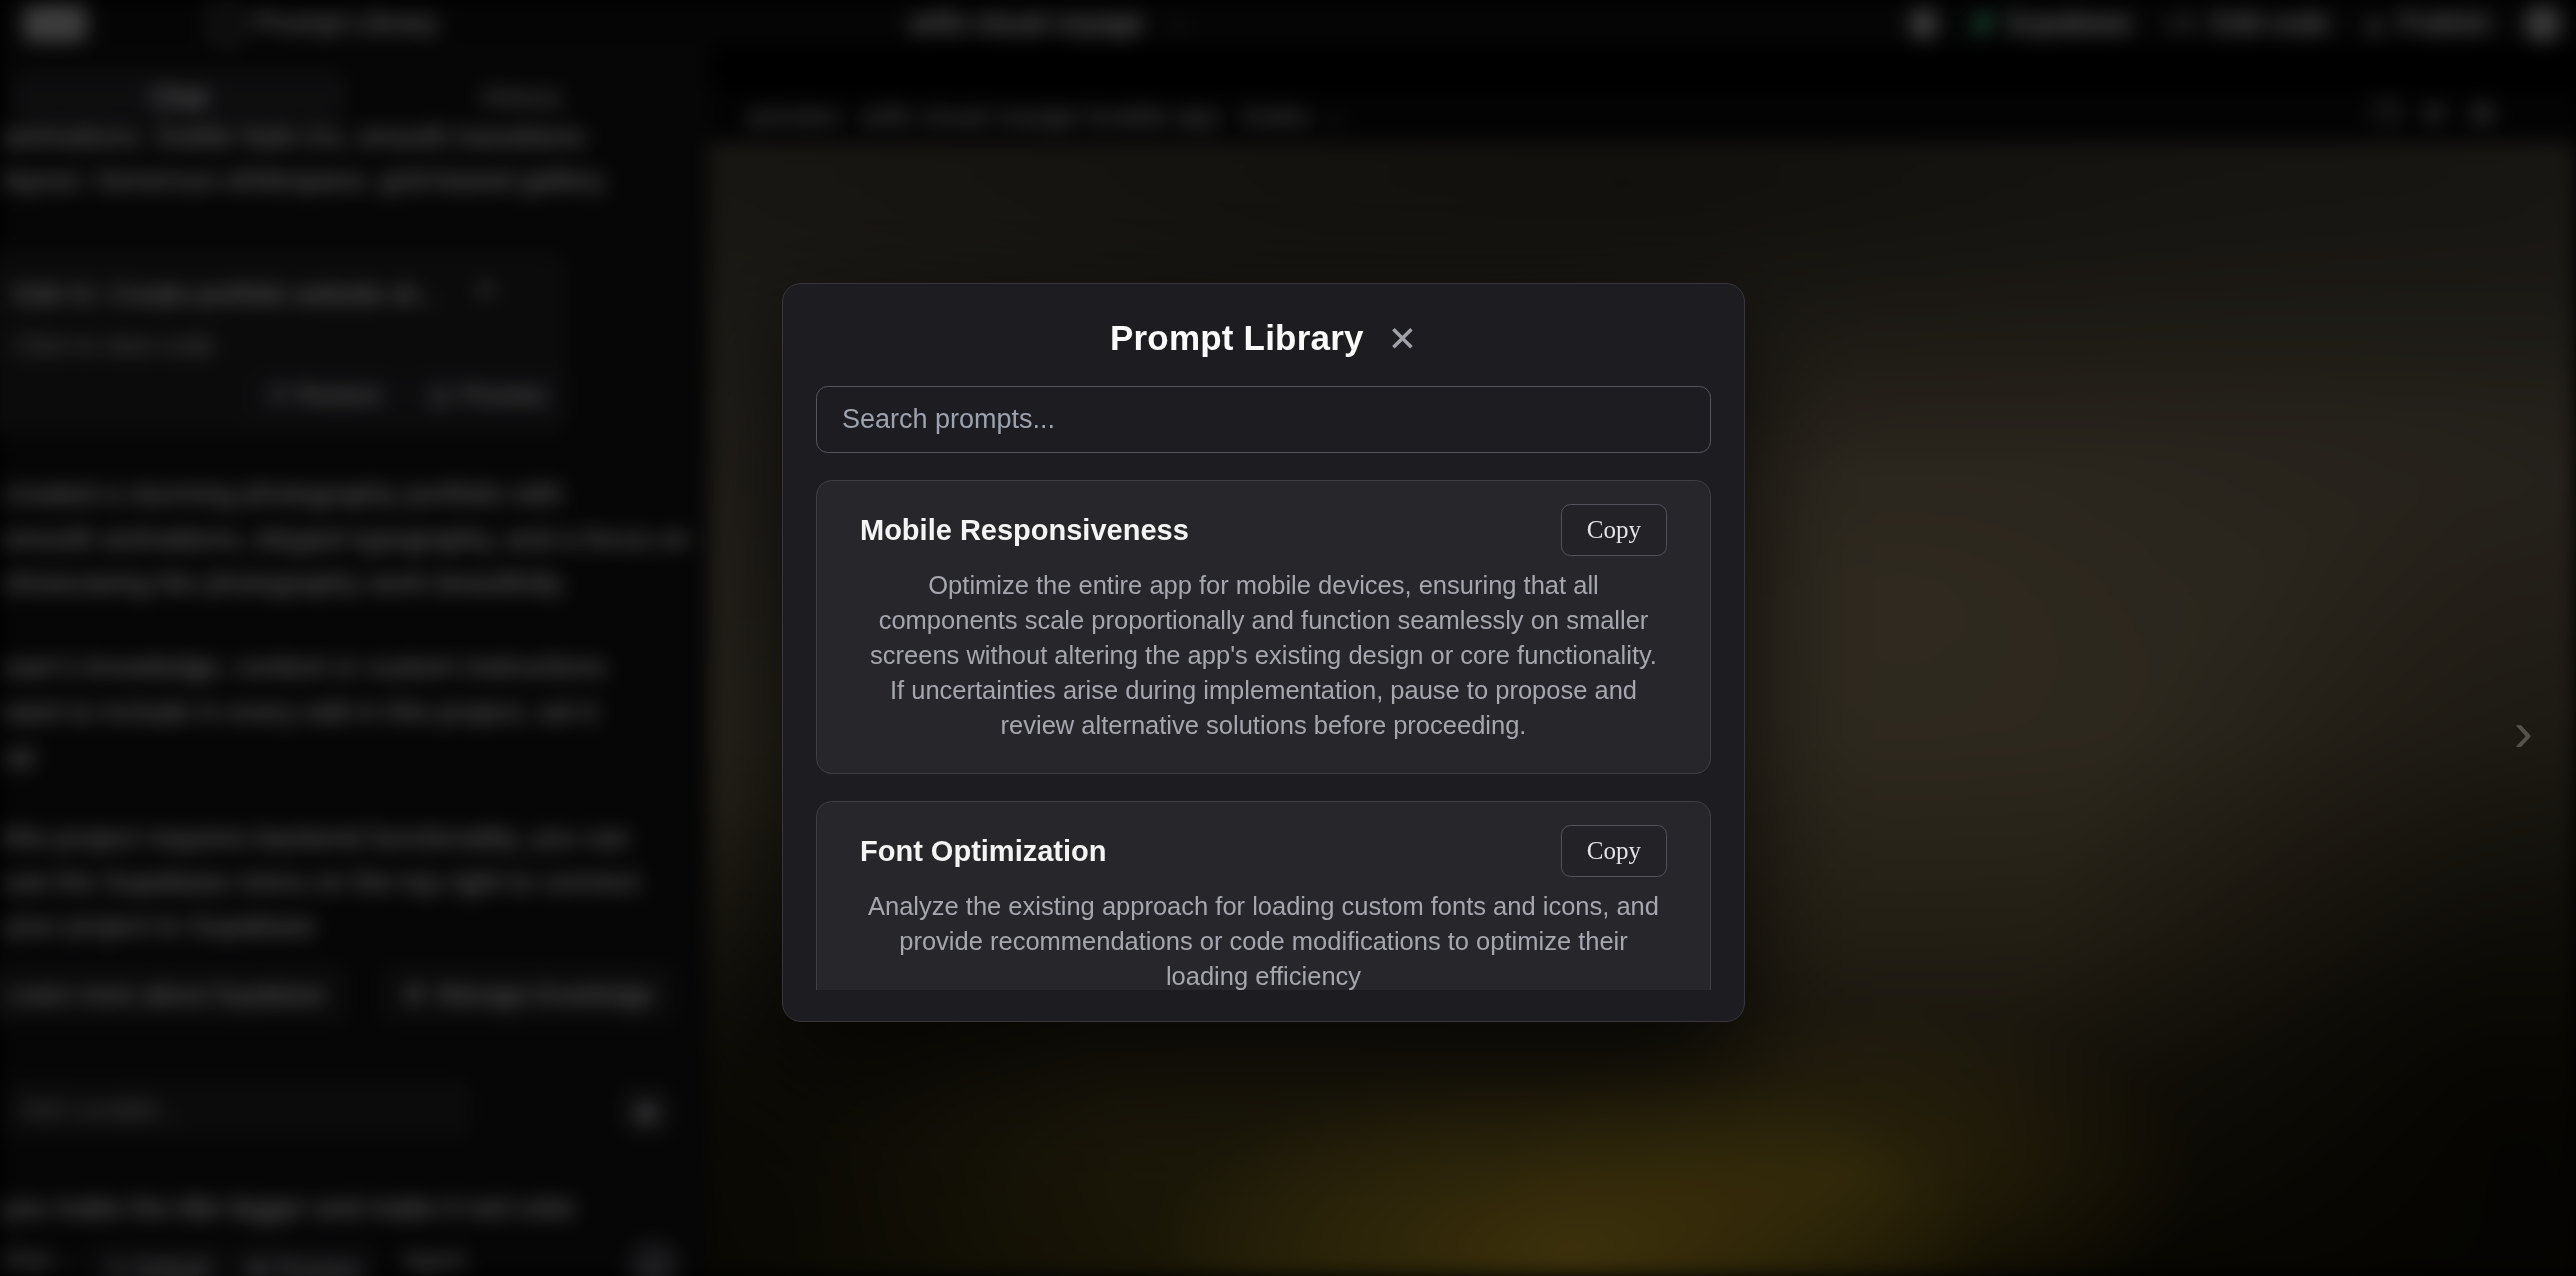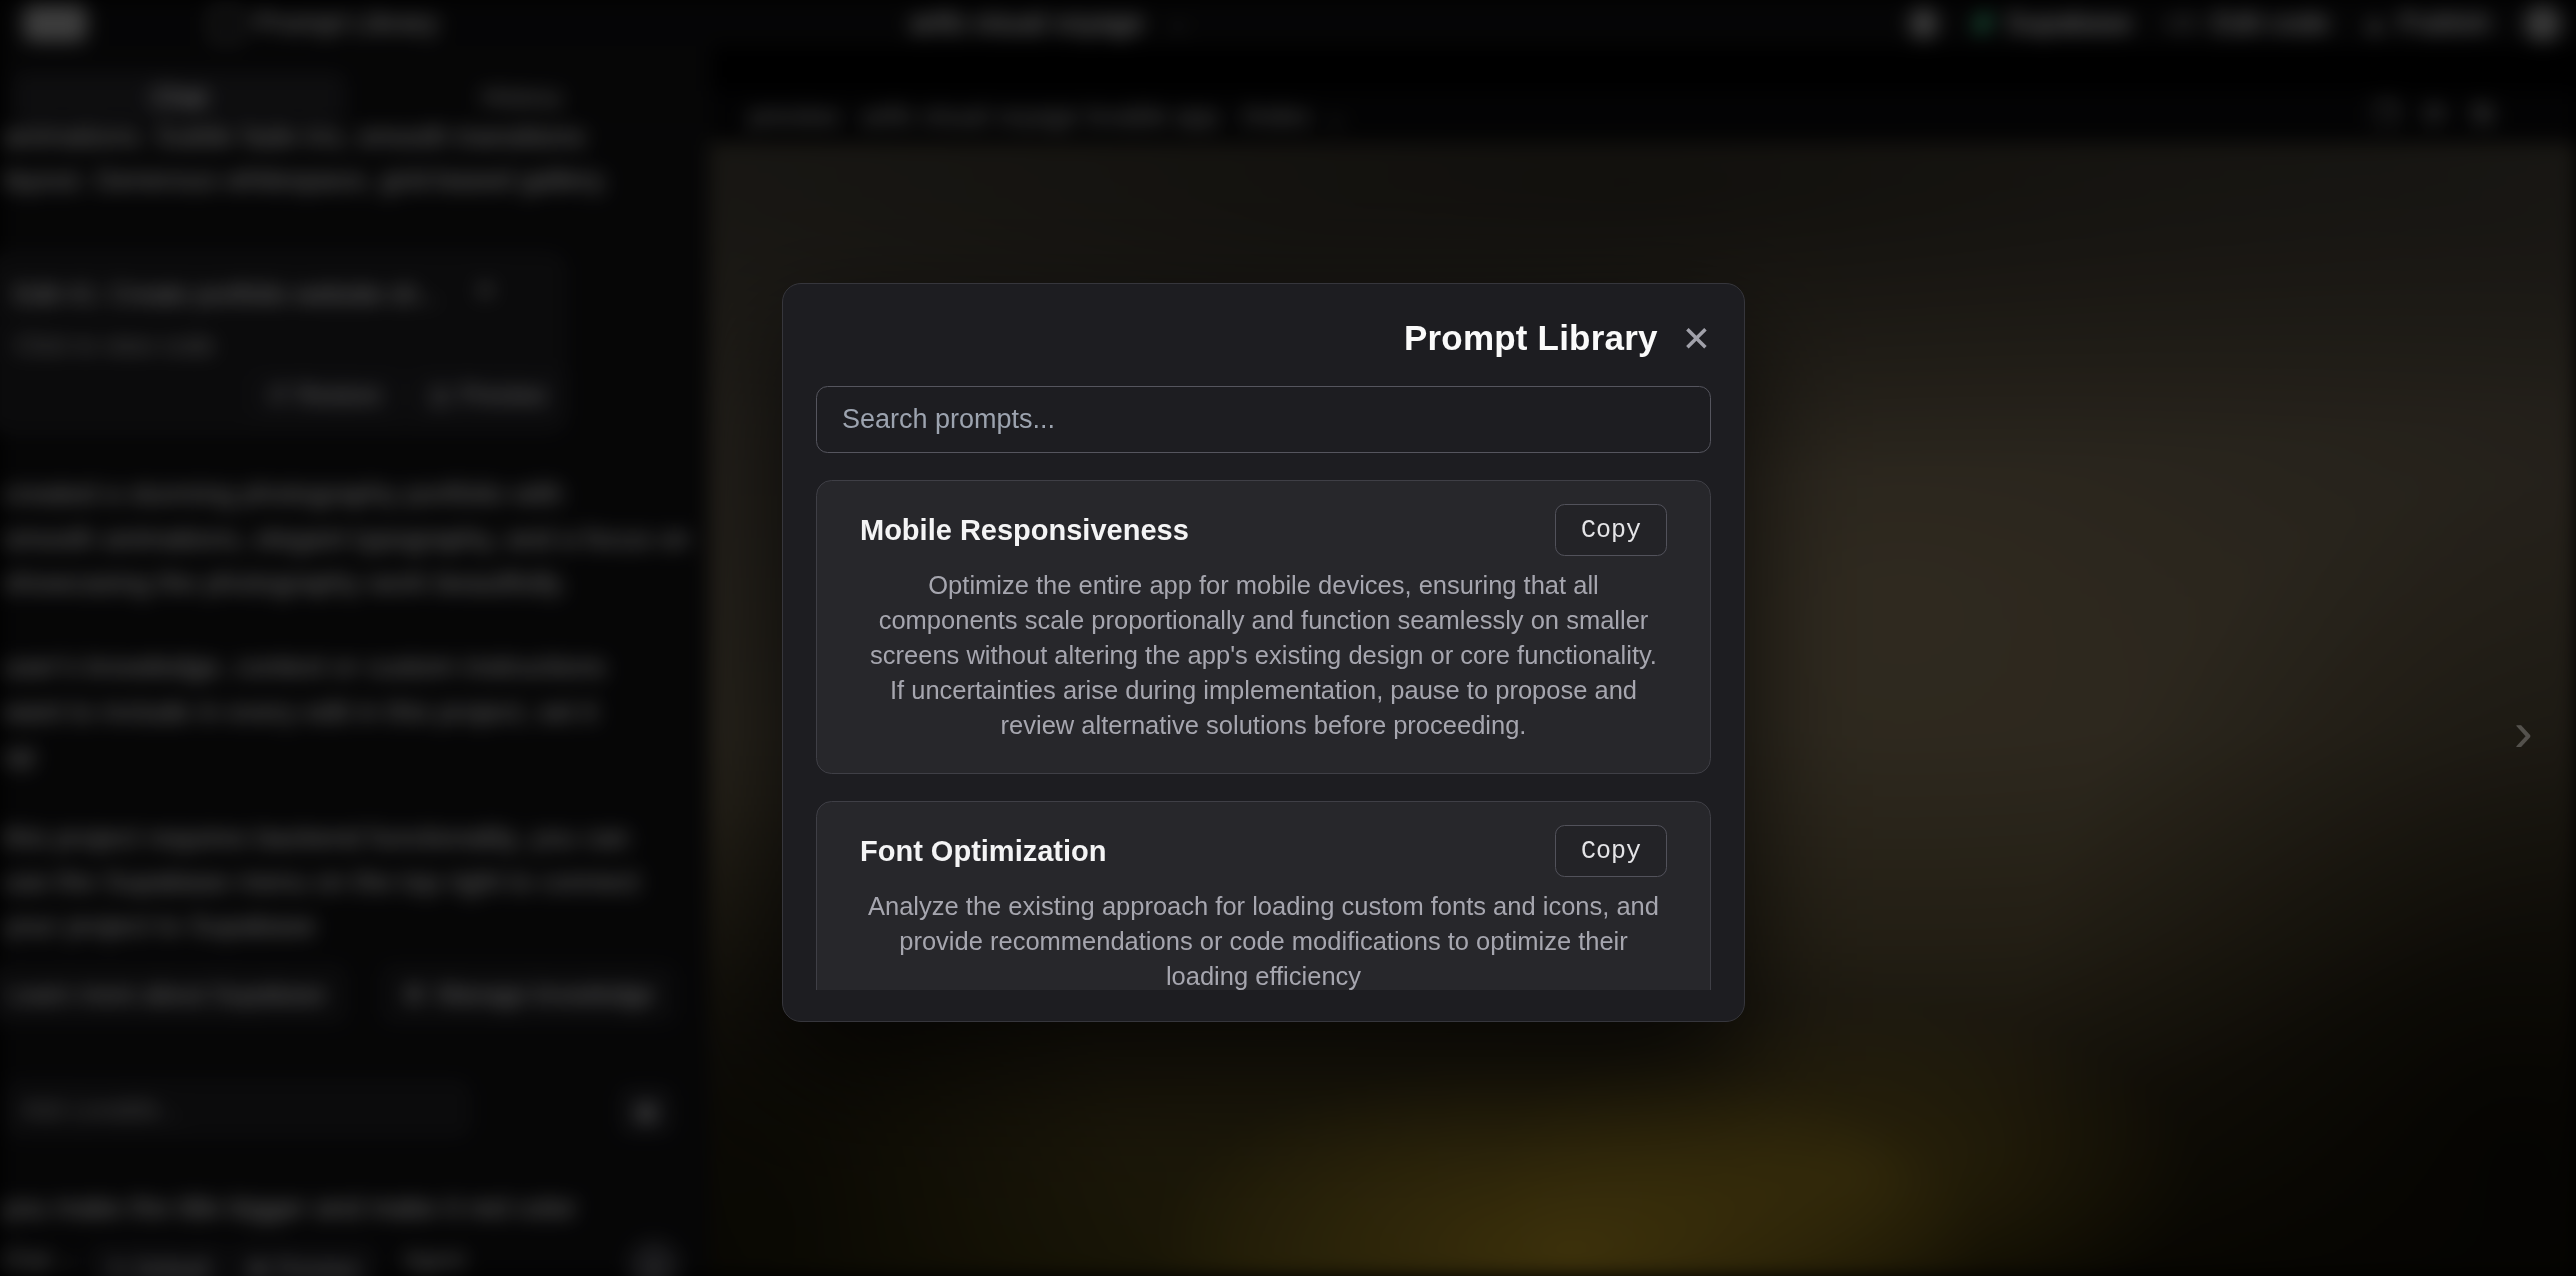--- a/index.html
+++ b/index.html
@@ -62,32 +62,32 @@
       radial-gradient(693px 914px at 97% 90%, rgba(8,7,3,.92), transparent 75%),
       radial-gradient(501px 616px at 4% 96%, rgba(6,6,4,.85), transparent 70%),
       linear-gradient(180deg,#34312a 0%,#413b31 30%,#484133 52%,#3a3322 70%,#251f10 86%,#120f04 100%);}
 
   
   .edge-chevron{position:absolute;left:2514px;top:699px;font-size:56px;color:rgba(225,225,225,.28);z-index:5;}
 
   .modal{position:absolute;left:782px;top:283px;width:963px;height:739px;z-index:10;background:#1d1d21;
     border:1px solid #36363c;border-radius:19px;box-shadow:0 48px 116px rgba(0,0,0,.75);
     padding:33px;box-sizing:border-box;}
-  .m-head{display:flex;justify-content:flex-end;align-items:center;height:42px;gap:24px;}
+  .m-head{display:flex;justify-content:center;align-items:center;height:42px;gap:24px;}
   .m-title{font-size:35px;font-weight:600;color:#fafafa;letter-spacing:0.2px;}
   .m-close{color:#a1a1aa;font-size:35px;line-height:35px;cursor:pointer;}
   .m-search{margin-top:27px;width:100%;height:67px;background:transparent;border:1px solid #55555e;border-radius:11.6px;
     padding:0 25px;font-size:27px;color:#e4e4e7;box-sizing:border-box;outline:none;font-family:"Liberation Sans",sans-serif;}
   .m-search::placeholder{color:#9ca3af;}
   .m-cards{margin-top:27px;height:510px;overflow:hidden;display:flex;flex-direction:column;gap:27px;}
   .p-card{background:#27272b;border:1px solid #3f3f46;border-radius:15.4px;padding:23px 43px;box-sizing:border-box;flex-shrink:0;}
   .p-head{display:flex;justify-content:space-between;align-items:center;height:52px;}
   .p-title{font-size:29px;font-weight:600;color:#f4f4f5;}
   .copy-btn{height:52px;padding:0 25px;border:1px solid #52525b;border-radius:9.6px;background:#232327;color:#e4e4e7;
-    font-size:25px;font-family:Liberation Mono, monospace;cursor:pointer;}
+    font-size:25px;font-family:Liberation Serif, serif;cursor:pointer;}
   .p-body{margin-top:11.6px;font-size:25.5px;line-height:35px;color:#a6a6af;max-width:862px;padding-bottom:7.7px;text-align:center;}
 </style>
 </head>
 <body>
 
 <div class="stage">
 
   <div class="app">
 
     <div class="topbar">

